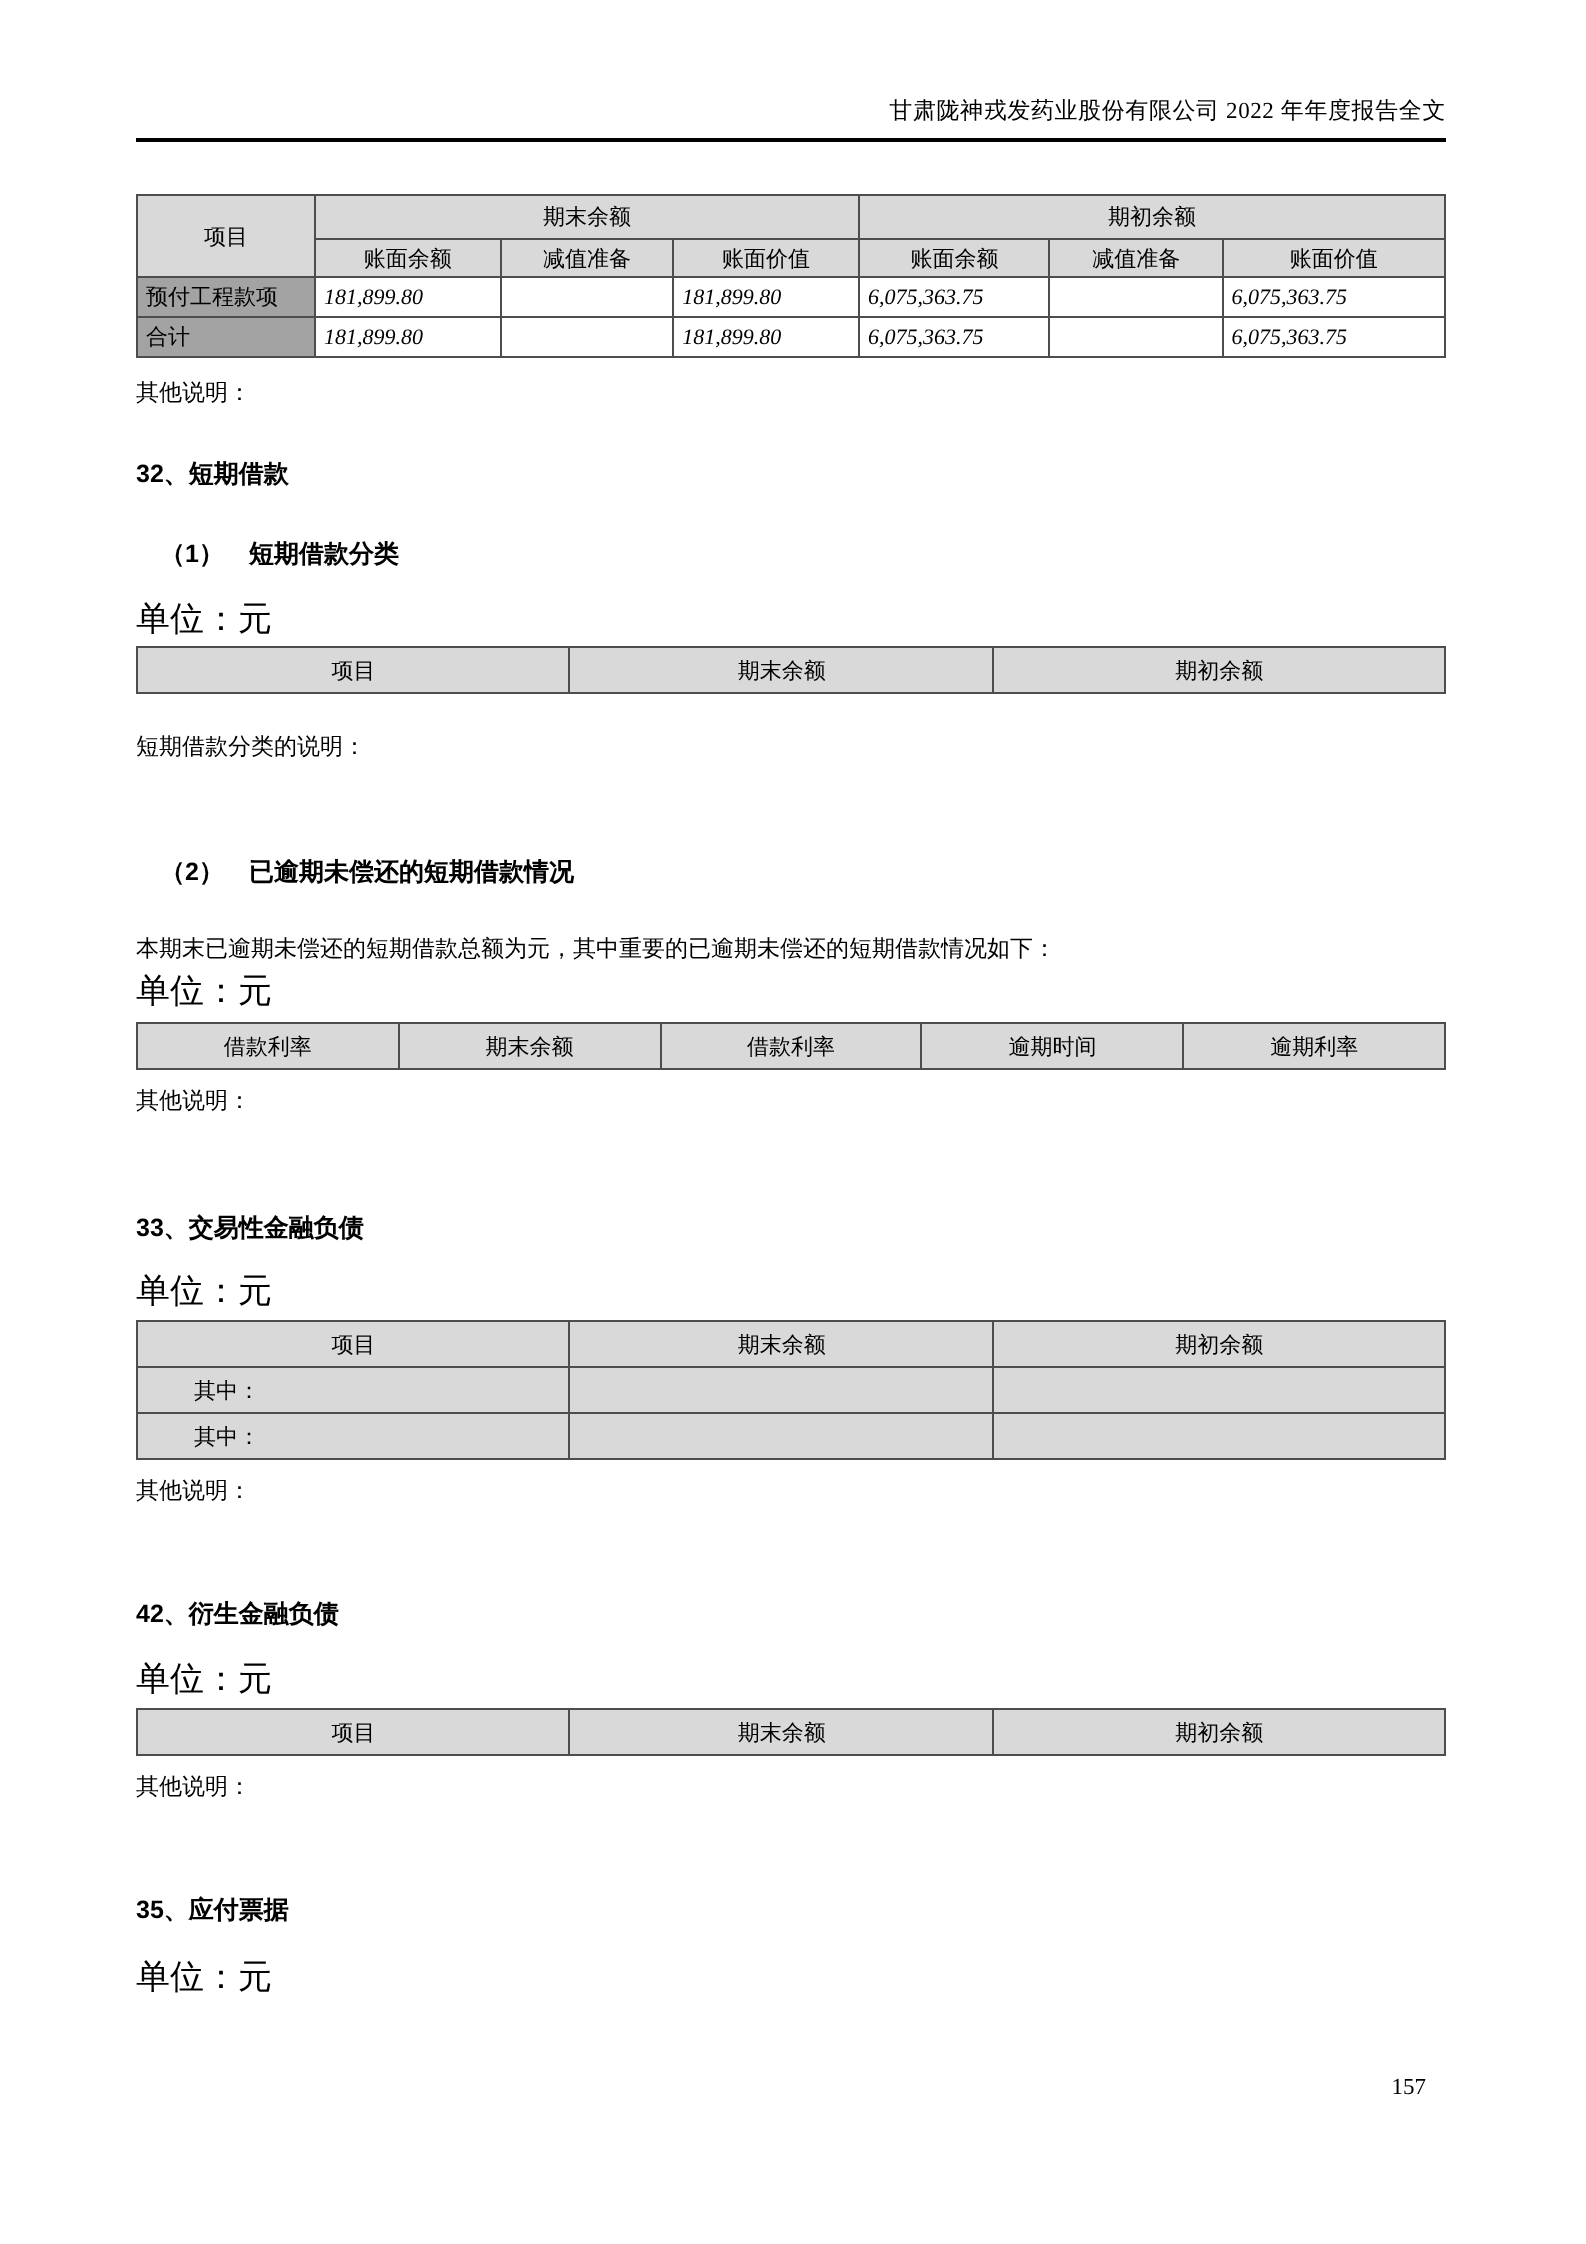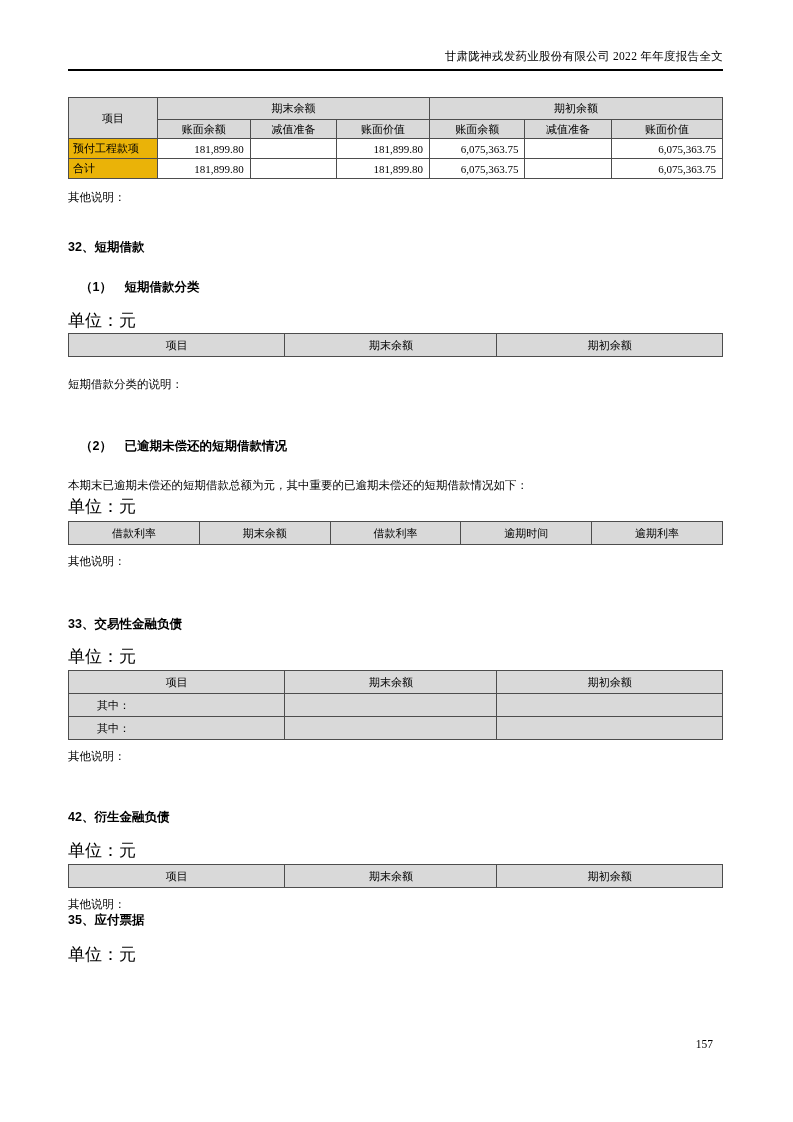--- a/index.html
+++ b/index.html
@@ -29,42 +29,42 @@
   td {
     border: 1px solid #4d4d4d;
     font-size: 11px;
     padding: 0 4px;
     overflow: hidden;
     white-space: nowrap;
     vertical-align: middle;
   }
   .hdr td { background: #d9d9d9; text-align: center; }
   .allgray td { background: #d9d9d9; }
-  .gray { background: #eab308; }
-  .num { text-align: right; padding-right: 6px; }
+  .gray { background: #a3a3a3; }
+  .num { text-align: left; padding-right: 6px; font-style: italic; }
   .item-cell { text-align: left; padding-left: 4px; }
   .indent { padding-left: 28px; font-family: Liberation Mono, monospace; }
 
   #tbl-prepay { margin-top: 26px; }
   #tbl-prepay tr.h1 td { height: 22px; }
   #tbl-prepay tr.h2r td { height: 19px; margin-left: 12px; }
   #tbl-prepay tr.data td { height: 20px; }
 
   .note { font-size: 11.5px; height: 15px; line-height: 15px; }
   #note-prepay { margin-top: 11px; }
 
   .heading {
     font-family: "Liberation Sans", "DejaVu Sans", sans-serif;
     font-weight: bold;
     font-size: 12.5px;
     height: 16px; line-height: 16px;
   }
   .subheading { padding-left: 12px; }
 
-  #h32 { margin-top: 34px; }
+  #h32 { margin-top: 24px; }
   #h32-1 { margin-top: 24px; }
   .unit {
     text-align: left; font-size: 17px;
     height: 14px; line-height: 14px;
     padding-right: 18px;
     font-family: Liberation Mono, monospace;
   }
   #unit-stb { margin-top: 20px; }
   #tbl-stb { margin-top: 4px; }
   #tbl-stb td, #tbl-overdue td, #tbl-deriv td { height: 23px; }
@@ -80,21 +80,21 @@
   #unit-trading { margin-top: 19px; }
   #tbl-trading { margin-top: 5px; }
   #tbl-trading td { height: 23px; }
   #note-trading { margin-top: 9px; }
 
   #h34 { margin-top: 45px; }
   #unit-deriv { margin-top: 20px; }
   #tbl-deriv { margin-top: 5px; }
   #note-deriv { margin-top: 9px; }
 
-  #h35 { }
+  #h35 { margin-top: 45px; }
   #unit-notes { margin-top: 21px; }
 
   #page-number {
     position: absolute;
     top: 1038px; right: 80px;
     font-size: 11.5px;
   }
 </style>
 </head>
 <body>

